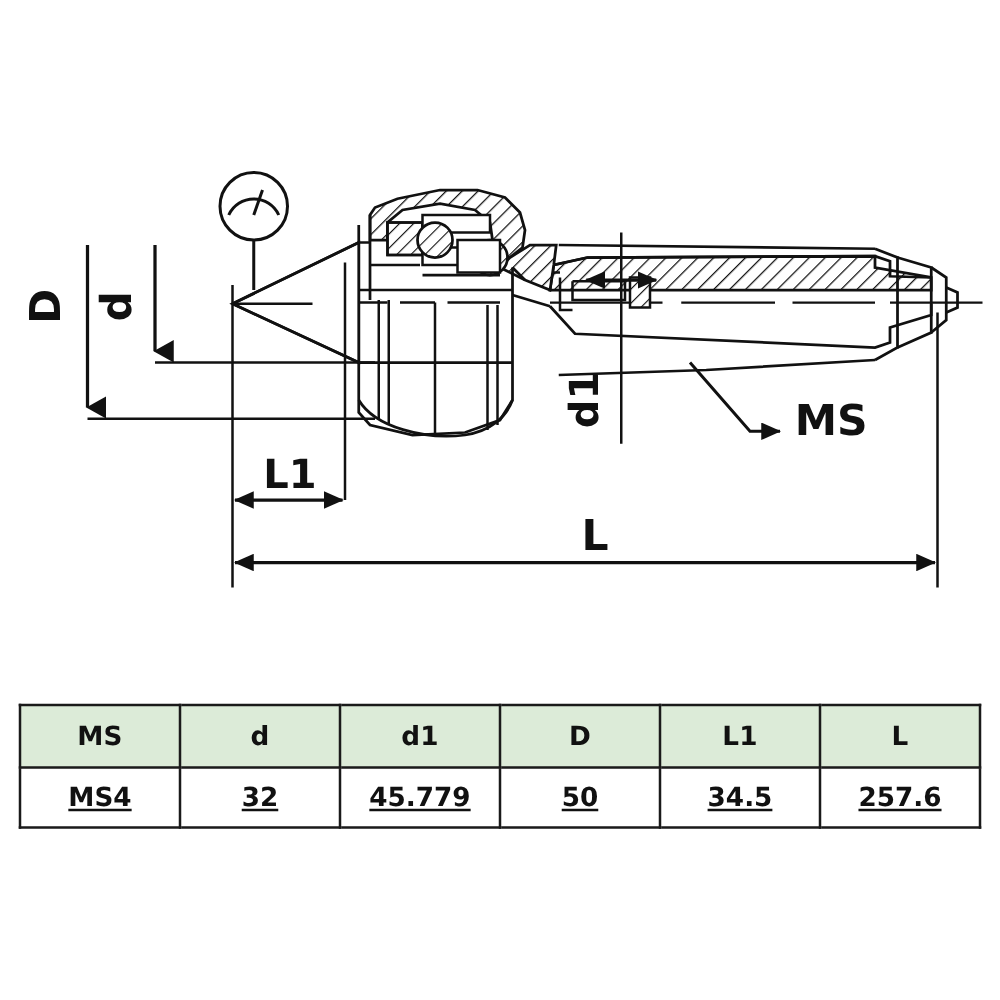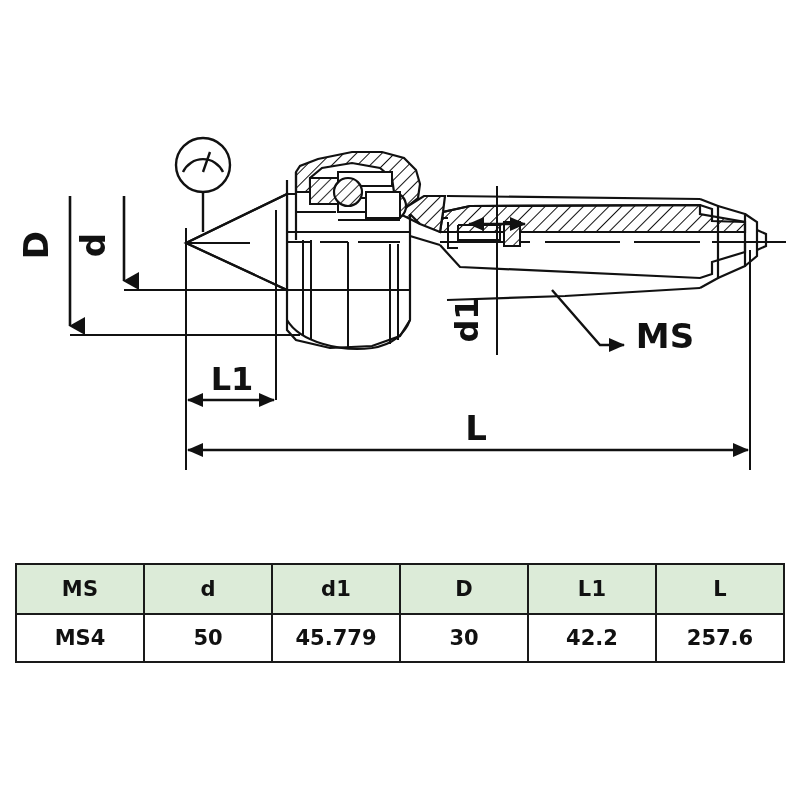--- a/index.html
+++ b/index.html
@@ -50,20 +50,21 @@
   table.spec th {
     background: #dcebd8;
     height: 46px;
     font-size: 21px;
     letter-spacing: 0.2px;
   }
   table.spec td {
     background: #ffffff;
     height: 44px;
     font-size: 21px;
+    text-decoration: underline;
   }
   .lbl {
     font-weight: bold;
     font-family: "DejaVu Sans", "Liberation Sans", sans-serif;
     fill: #111111;
   }
 </style>
 </head>
 <body>
 
@@ -213,23 +214,23 @@
           <th>d</th>
           <th>d1</th>
           <th>D</th>
           <th>L1</th>
           <th>L</th>
         </tr>
       </thead>
       <tbody>
         <tr>
           <td>MS4</td>
+          <td>32</td>
+          <td>45.779</td>
           <td>50</td>
-          <td>45.779</td>
-          <td>30</td>
-          <td>42.2</td>
+          <td>34.5</td>
           <td>257.6</td>
         </tr>
       </tbody>
     </table>
   </div>
 
 </div>
 
 </body></html>

